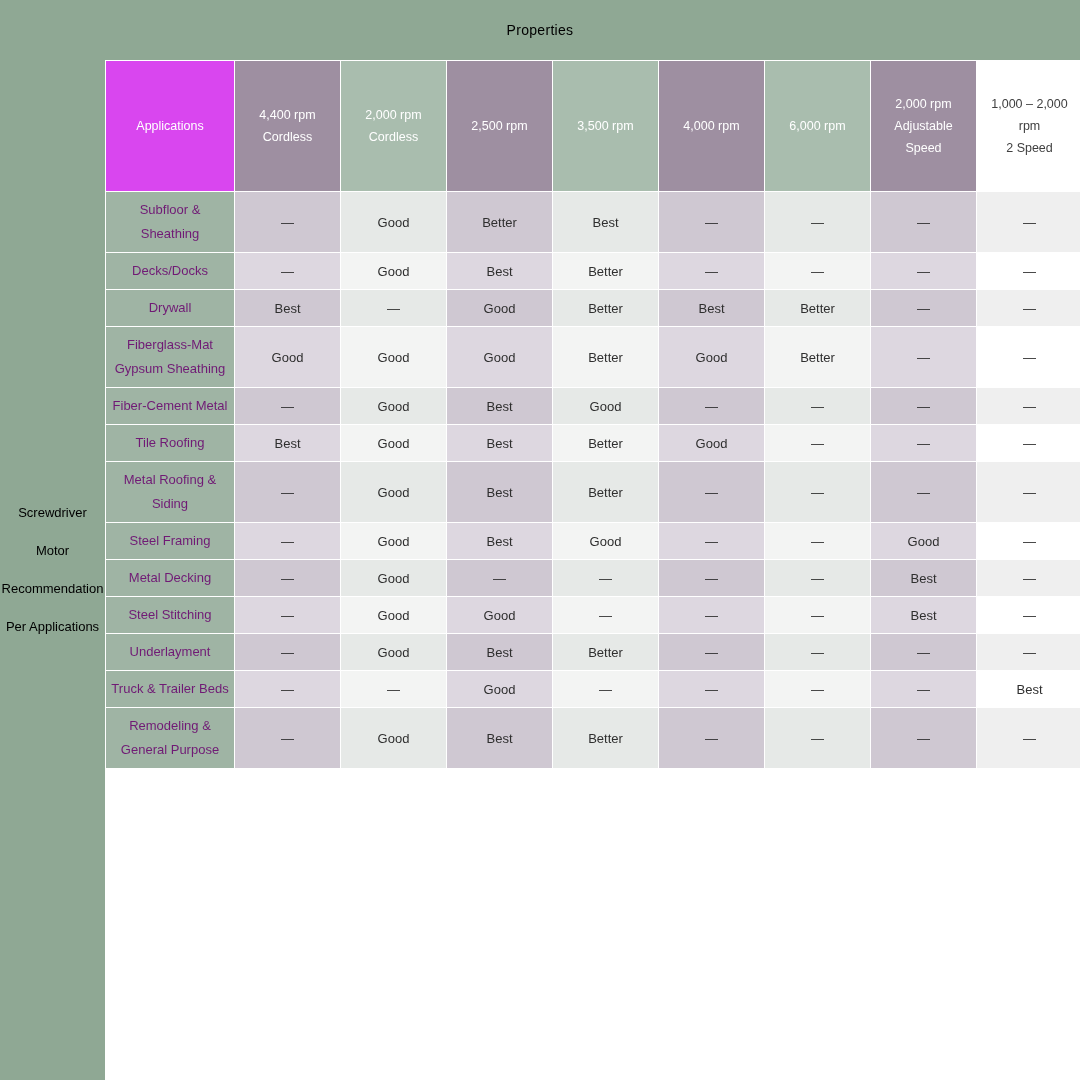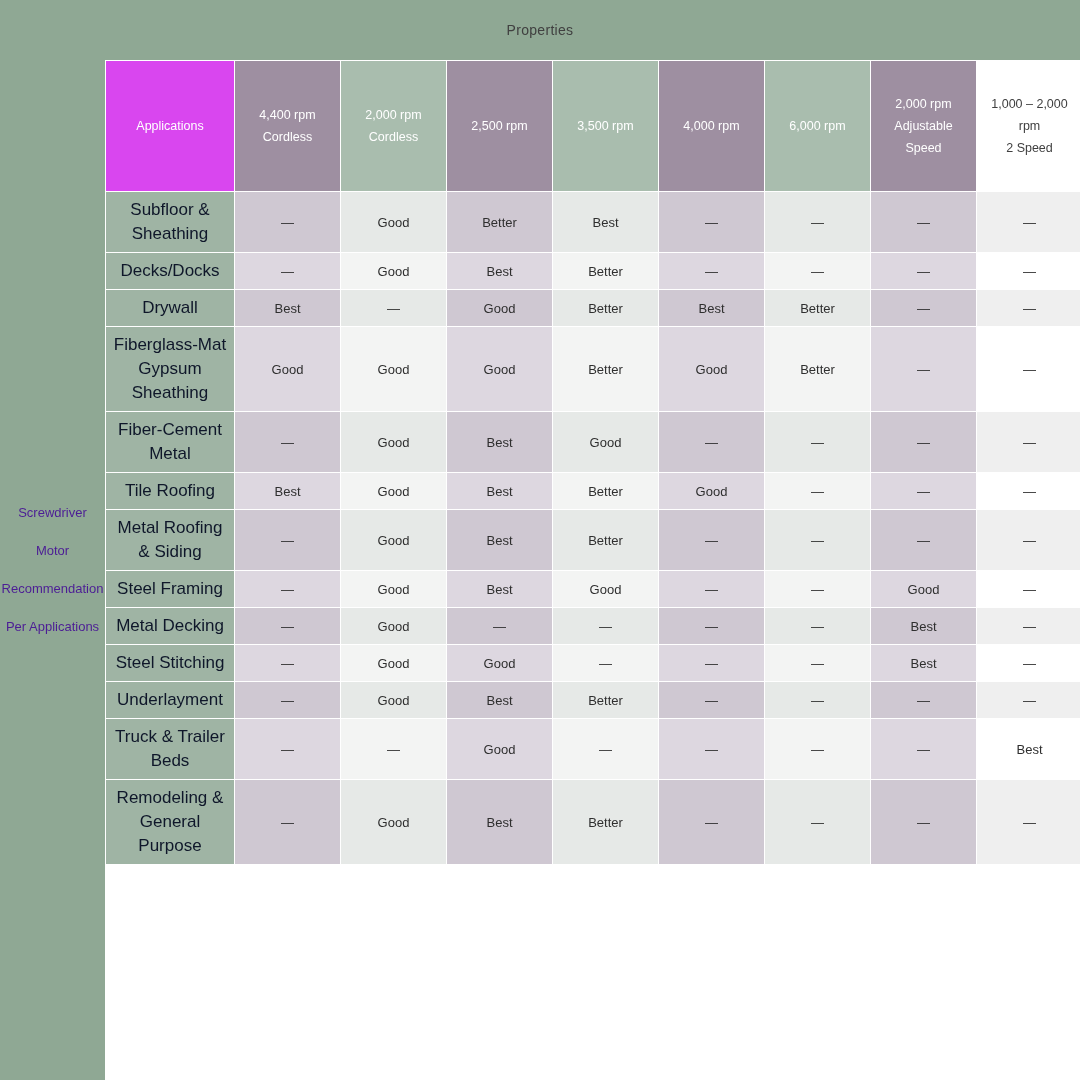--- a/index.html
+++ b/index.html
@@ -15,37 +15,37 @@
   }
   #root {
     width: 1080px;
     height: 1080px;
     position: relative;
     background: #ffffff;
   }
   .top-banner {
     height: 60px;
     background: #8fa894;
-    color: #404040;
+    color: #000000;
     display: flex;
     align-items: center;
     justify-content: center;
     font-size: 14px;
     letter-spacing: .3px;
   }
   .body-area {
     display: flex;
     width: 1080px;
     height: 1020px;
   }
   .row-title-col {
     width: 105px;
     flex: 0 0 105px;
     background: #8fa894;
-    color: #4c1d95;
+    color: #000000;
     display: flex;
     align-items: center;
     justify-content: center;
     text-align: center;
     font-size: 13px;
     line-height: 38px;
     padding: 0 4px;
     box-sizing: border-box;
   }
   .grid-wrap {
@@ -82,22 +82,22 @@
   }
   th.light-head {
     background: #a9bdae;
   }
   th.white-head {
     background: #ffffff;
     color: #3f3f3f;
   }
   td.rowlabel {
     background: #9fb4a4;
-    color: #0f172a;
-    font-size: 17px;
+    color: #701a75;
+    font-size: 13px;
     line-height: 24px;
   }
   td.cell {
     color: #2f2f2f;
     font-size: 13px;
   }
   td.cell b { font-weight: normal; }
   tr.r-odd td.cell.c-dark { background: #cfc8d2; }
   tr.r-odd td.cell.c-light { background: #e6e9e7; }
   tr.r-odd td.cell.c-white { background: #efefef; }

